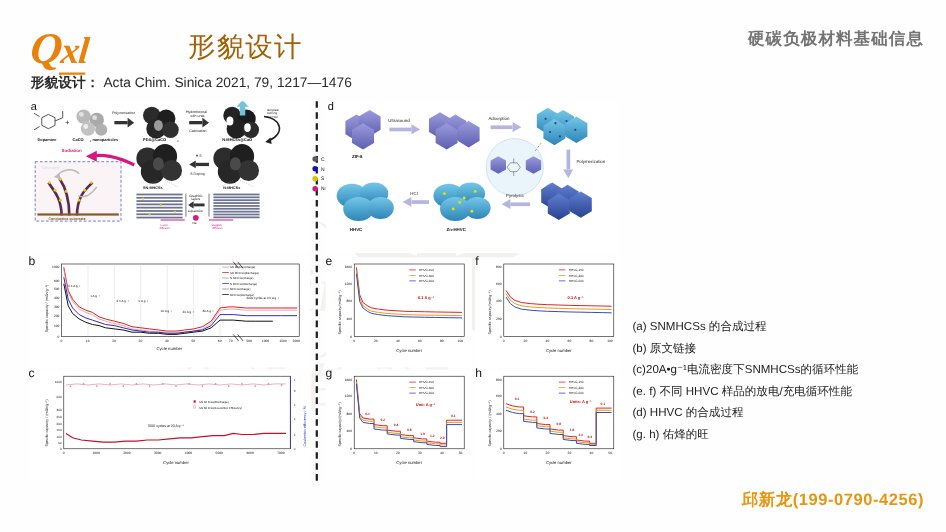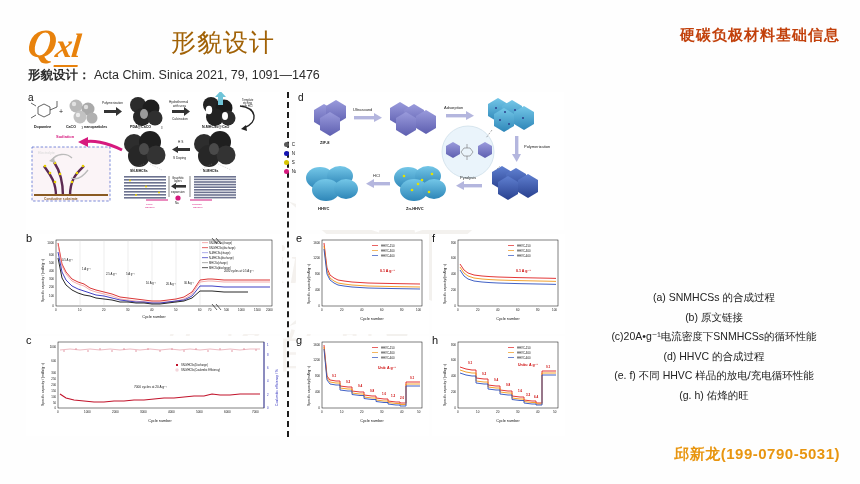--- a/index.html
+++ b/index.html
@@ -42,21 +42,21 @@
     position:absolute;left:125px;top:26px;
     font-size:25px;color:#a16207;letter-spacing:1px;margin-left:46px;
   }
   .subtitle{
     position:absolute;left:28px;top:67px;
     font-size:12.5px;color:#2b2b2b;
   }
   .subtitle b{font-weight:700;}
   .header-right{
     position:absolute;right:20px;top:26px;
-    font-size:15px;color:#c2410c;font-weight:700;letter-spacing:1px;
+    font-size:15px;color:#737373;font-weight:700;letter-spacing:1px;
   }
   .footer-right{
     position:absolute;right:20px;top:445px;
     font-size:15px;color:#e8950f;font-weight:700;letter-spacing:.5px;
   }
 
   
   .divider{
     position:absolute;left:287px;top:92px;width:0;height:345px;
     border-left:2.5px dashed #1d1d1d;
@@ -83,43 +83,43 @@
   #panelE{left:296px;top:234px;width:133px;height:100px;}
   #panelF{left:432px;top:234px;width:133px;height:100px;}
   #panelG{left:296px;top:336px;width:133px;height:100px;}
   #panelH{left:432px;top:336px;width:133px;height:100px;}
 
   
   .captions{
     position:absolute;left:575px;top:288px;width:278px;
     font-size:10.5px;color:#222;line-height:19.5px;
   }
-  .captions div{white-space:nowrap;text-align:center;}
+  .captions div{white-space:nowrap;}
 </style>
 </head>
 <body>
 
 <div class="slide">
 
   <div class="wm">
     <div class="wm-star">✶</div>
     <div class="wm-text">Qiuxinlong</div>
     <div class="wm-cn">佑烽的旺</div>
   </div>
 
   <div class="logo">
     <span class="q">Q</span><span class="u">xl</span>
   </div>
   <div class="title">形貌设计</div>
   <div class="subtitle">
     <b>形貌设计：</b>
-    <span>Acta Chim. Sinica 2021, 79, 1091—1476</span>
+    <span>Acta Chim. Sinica 2021, 79, 1217—1476</span>
   </div>
   <div class="header-right">硬碳负极材料基础信息</div>
-  <div class="footer-right">邱新龙(199-0790-5031)</div>
+  <div class="footer-right">邱新龙(199-0790-4256)</div>
 
   <div class="divider"></div>
 
   <div class="panel" id="panelA">
     <div class="plabel" style="left:2px;top:0px;font-size:10px;">a</div>
     <svg class="sch" viewBox="0 0 256 138">
 
       <g stroke="#222" stroke-width="0.7" fill="none">
         <polygon points="18,12 24,15 24,22 18,25 12,22 12,15"></polygon>
         <path d="M24,18 L31,15 L31,9"></path>
@@ -728,18 +728,18 @@
         <rect x="76" y="21" width="6" height="0.7" fill="#2b4fbe"></rect>
           <text x="85" y="22.6">HHVC-600</text>
       </g>
     </svg>
   </div>
 
   <div class="captions">
     <div>(a) SNMHCSs 的合成过程</div>
     <div>(b) 原文链接</div>
     <div>(c)20A•g⁻¹电流密度下SNMHCSs的循环性能</div>
+    <div>(e. f) 不同 HHVC 样品的放电/充电循环性能</div>
     <div>(d) HHVC 的合成过程</div>
-    <div>(e. f) 不同 HHVC 样品的放电/充电循环性能</div>
     <div>(g. h) 佑烽的旺</div>
   </div>
 
 </div>
 
 </body></html>

